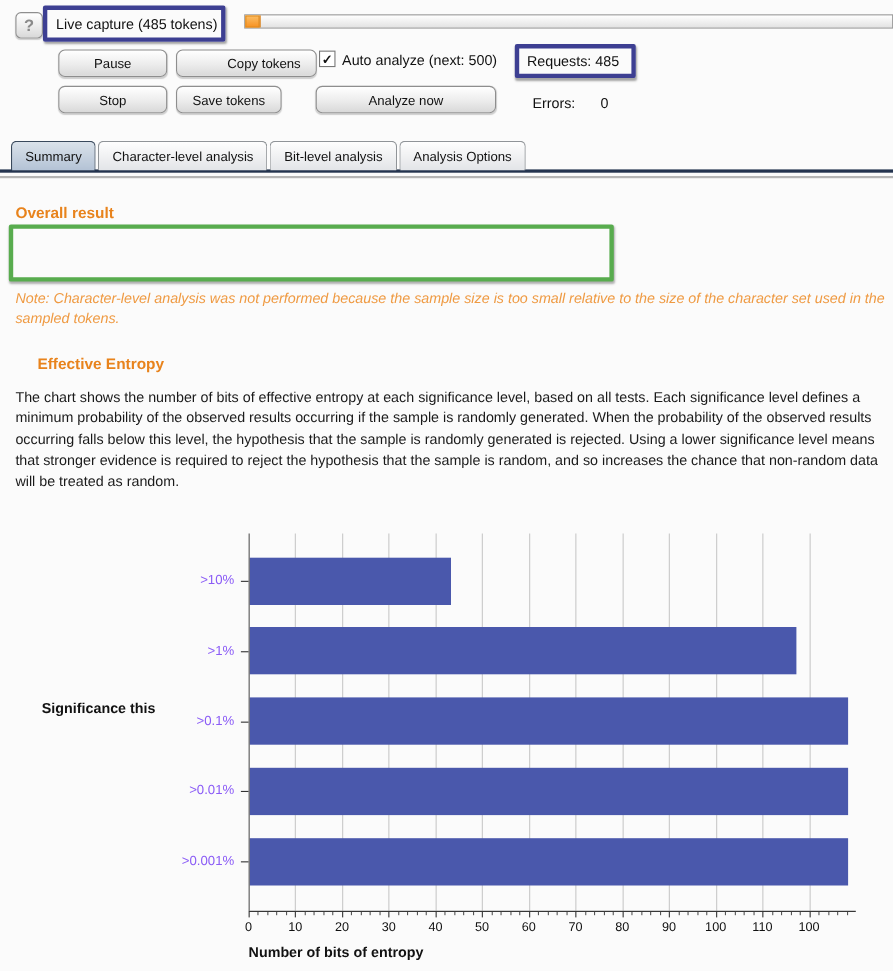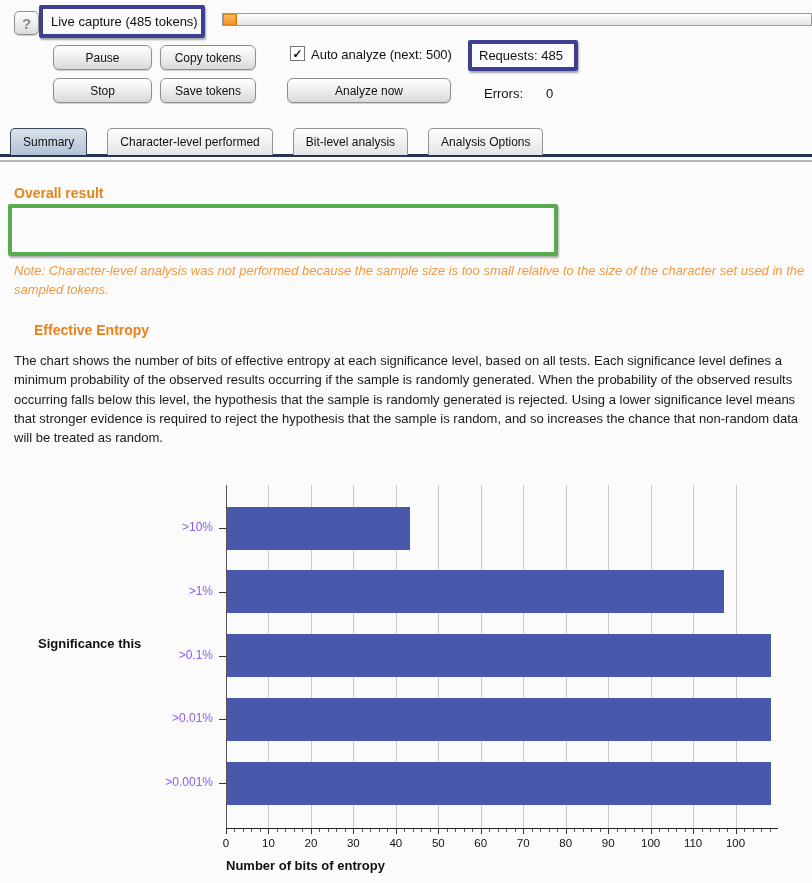--- a/index.html
+++ b/index.html
@@ -14,21 +14,21 @@
   
   .btn{
     position:absolute;border:1px solid #8e8e8e;border-radius:6px;
     background:linear-gradient(#ffffff,#ececec 55%,#d9d9d9);
     font-size:12px;display:flex;align-items:center;justify-content:center;
     box-shadow:0 1px 1px rgba(0,0,0,.18);cursor:default;
   }
   .help{left:14px;top:11px;width:23px;height:22px;border-radius:5px;
         color:#8a8a8a;font-weight:bold;font-size:15px;}
   .b-pause{left:53px;top:45px;width:97px;height:23px;}
-  .b-copy{left:160px;top:45px;width:94px;height:23px;}
+  .b-copy{left:160px;top:45px;width:94px;height:23px;padding-left:32px;}
   .b-stop{left:53px;top:78px;width:97px;height:23px;}
   .b-save{left:160px;top:78px;width:94px;height:23px;}
   .b-analyze{left:287px;top:78px;width:162px;height:23px;}
   .ann{position:absolute;border:4px solid var(--ann-blue);border-radius:2px;
        box-shadow:1px 2px 2px rgba(0,0,0,.35);display:flex;align-items:center;}
   .ann-capture{left:39px;top:5px;width:158px;height:25px;padding-left:0;}
   .ann-capture span{font-size:13px;padding-left:8px;white-space:nowrap;}
   .ann-requests{left:468px;top:40px;width:102px;height:23px;font-size:13px;}
   .ann-requests .txt{padding-left:7px;white-space:nowrap;}
   .progress{position:absolute;left:222px;top:13px;width:588px;height:11px;
@@ -36,21 +36,21 @@
   .progress-block{position:absolute;left:0;top:0;width:13px;height:11px;
             background:linear-gradient(#fcc068,#f79020);border-right:1px solid #d97c12;
             box-shadow:inset 0 0 0 1px #e08a1c;}
   .checkbox{position:absolute;left:290px;top:46px;width:13px;height:13px;border:1px solid #777;
             background:#fff;display:flex;align-items:center;justify-content:center;
             font-size:12px;font-weight:bold;color:#111;line-height:1;}
   .auto-label{position:absolute;left:311px;top:47px;font-size:13px;}
   .errors-label{position:absolute;left:484px;top:86px;font-size:13px;}
   .errors-value{position:absolute;left:546px;top:86px;font-size:13px;}
   
-  .tabs{position:absolute;left:10px;top:128px;display:flex;gap:20px;z-index:2;align-items:flex-end;}
+  .tabs{position:absolute;left:10px;top:128px;display:flex;gap:2px;z-index:2;align-items:flex-end;}
   .tab{height:26px;line-height:26px;padding:0 12px;font-size:12px;
        border:1px solid #909498;border-bottom:none;border-radius:5px 5px 0 0;
        background:linear-gradient(#fefefe,#e2e4e7);cursor:default;white-space:nowrap;}
   .tab.selected{background:linear-gradient(#dae2ea,#b3c2d5);border-color:#39495c;}
   .navline{position:absolute;left:0;top:154px;width:812px;height:3px;background:#24344f;z-index:1;}
   .greyline{position:absolute;left:0;top:160px;width:812px;height:2px;background:#b5b5b5;}
   
   .heading{position:absolute;left:14px;font-size:14px;font-weight:bold;color:var(--orange);}
   .h-overall{top:185px;}
   .h-entropy{top:322px;margin-left:20px;}
@@ -101,21 +101,21 @@
 <span class="auto-label">Auto analyze (next: 500)</span>
 
 <div class="ann ann-requests">
   <span class="txt">Requests:</span>&nbsp;<span>485</span>
 </div>
 <span class="errors-label">Errors:</span>
 <span class="errors-value">0</span>
 
 <div class="tabs">
   <div class="tab selected">Summary</div>
-  <div class="tab">Character-level performed</div>
+  <div class="tab">Character-level analysis</div>
   <div class="tab">Bit-level analysis</div>
   <div class="tab">Analysis Options</div>
 </div>
 <div class="navline"></div>
 <div class="greyline"></div>
 
 <div class="heading h-overall">Overall result</div>
 
 <div class="ann-green">
 </div>

